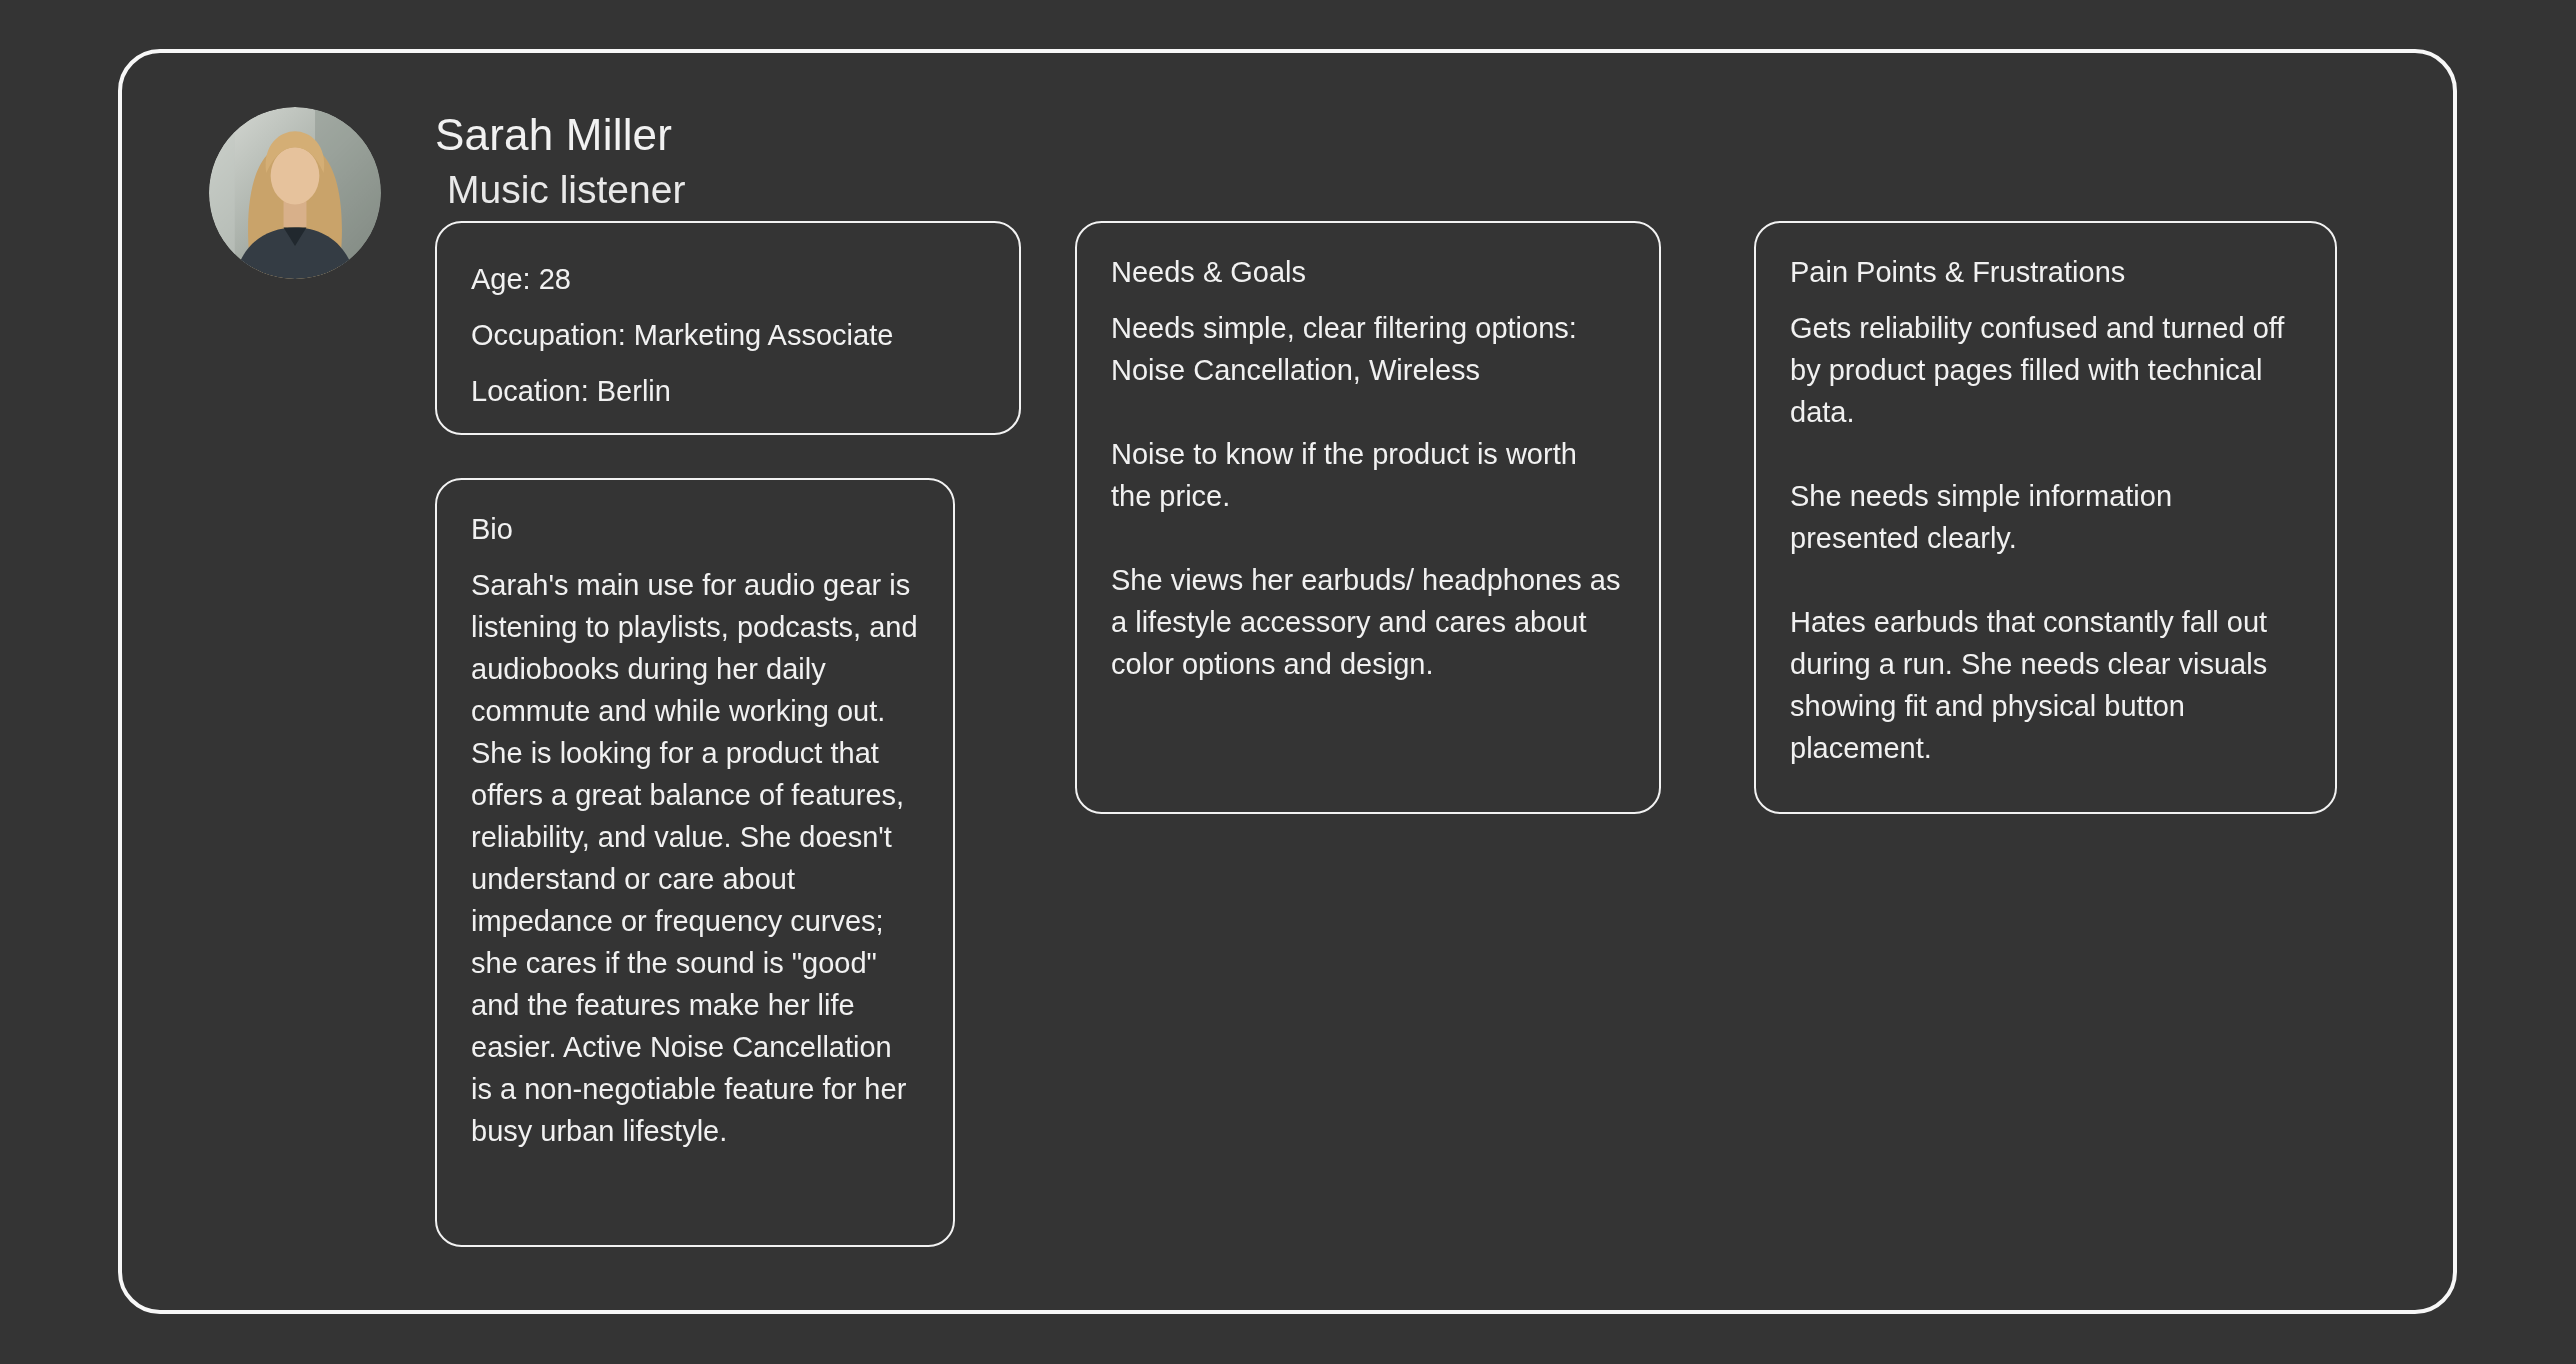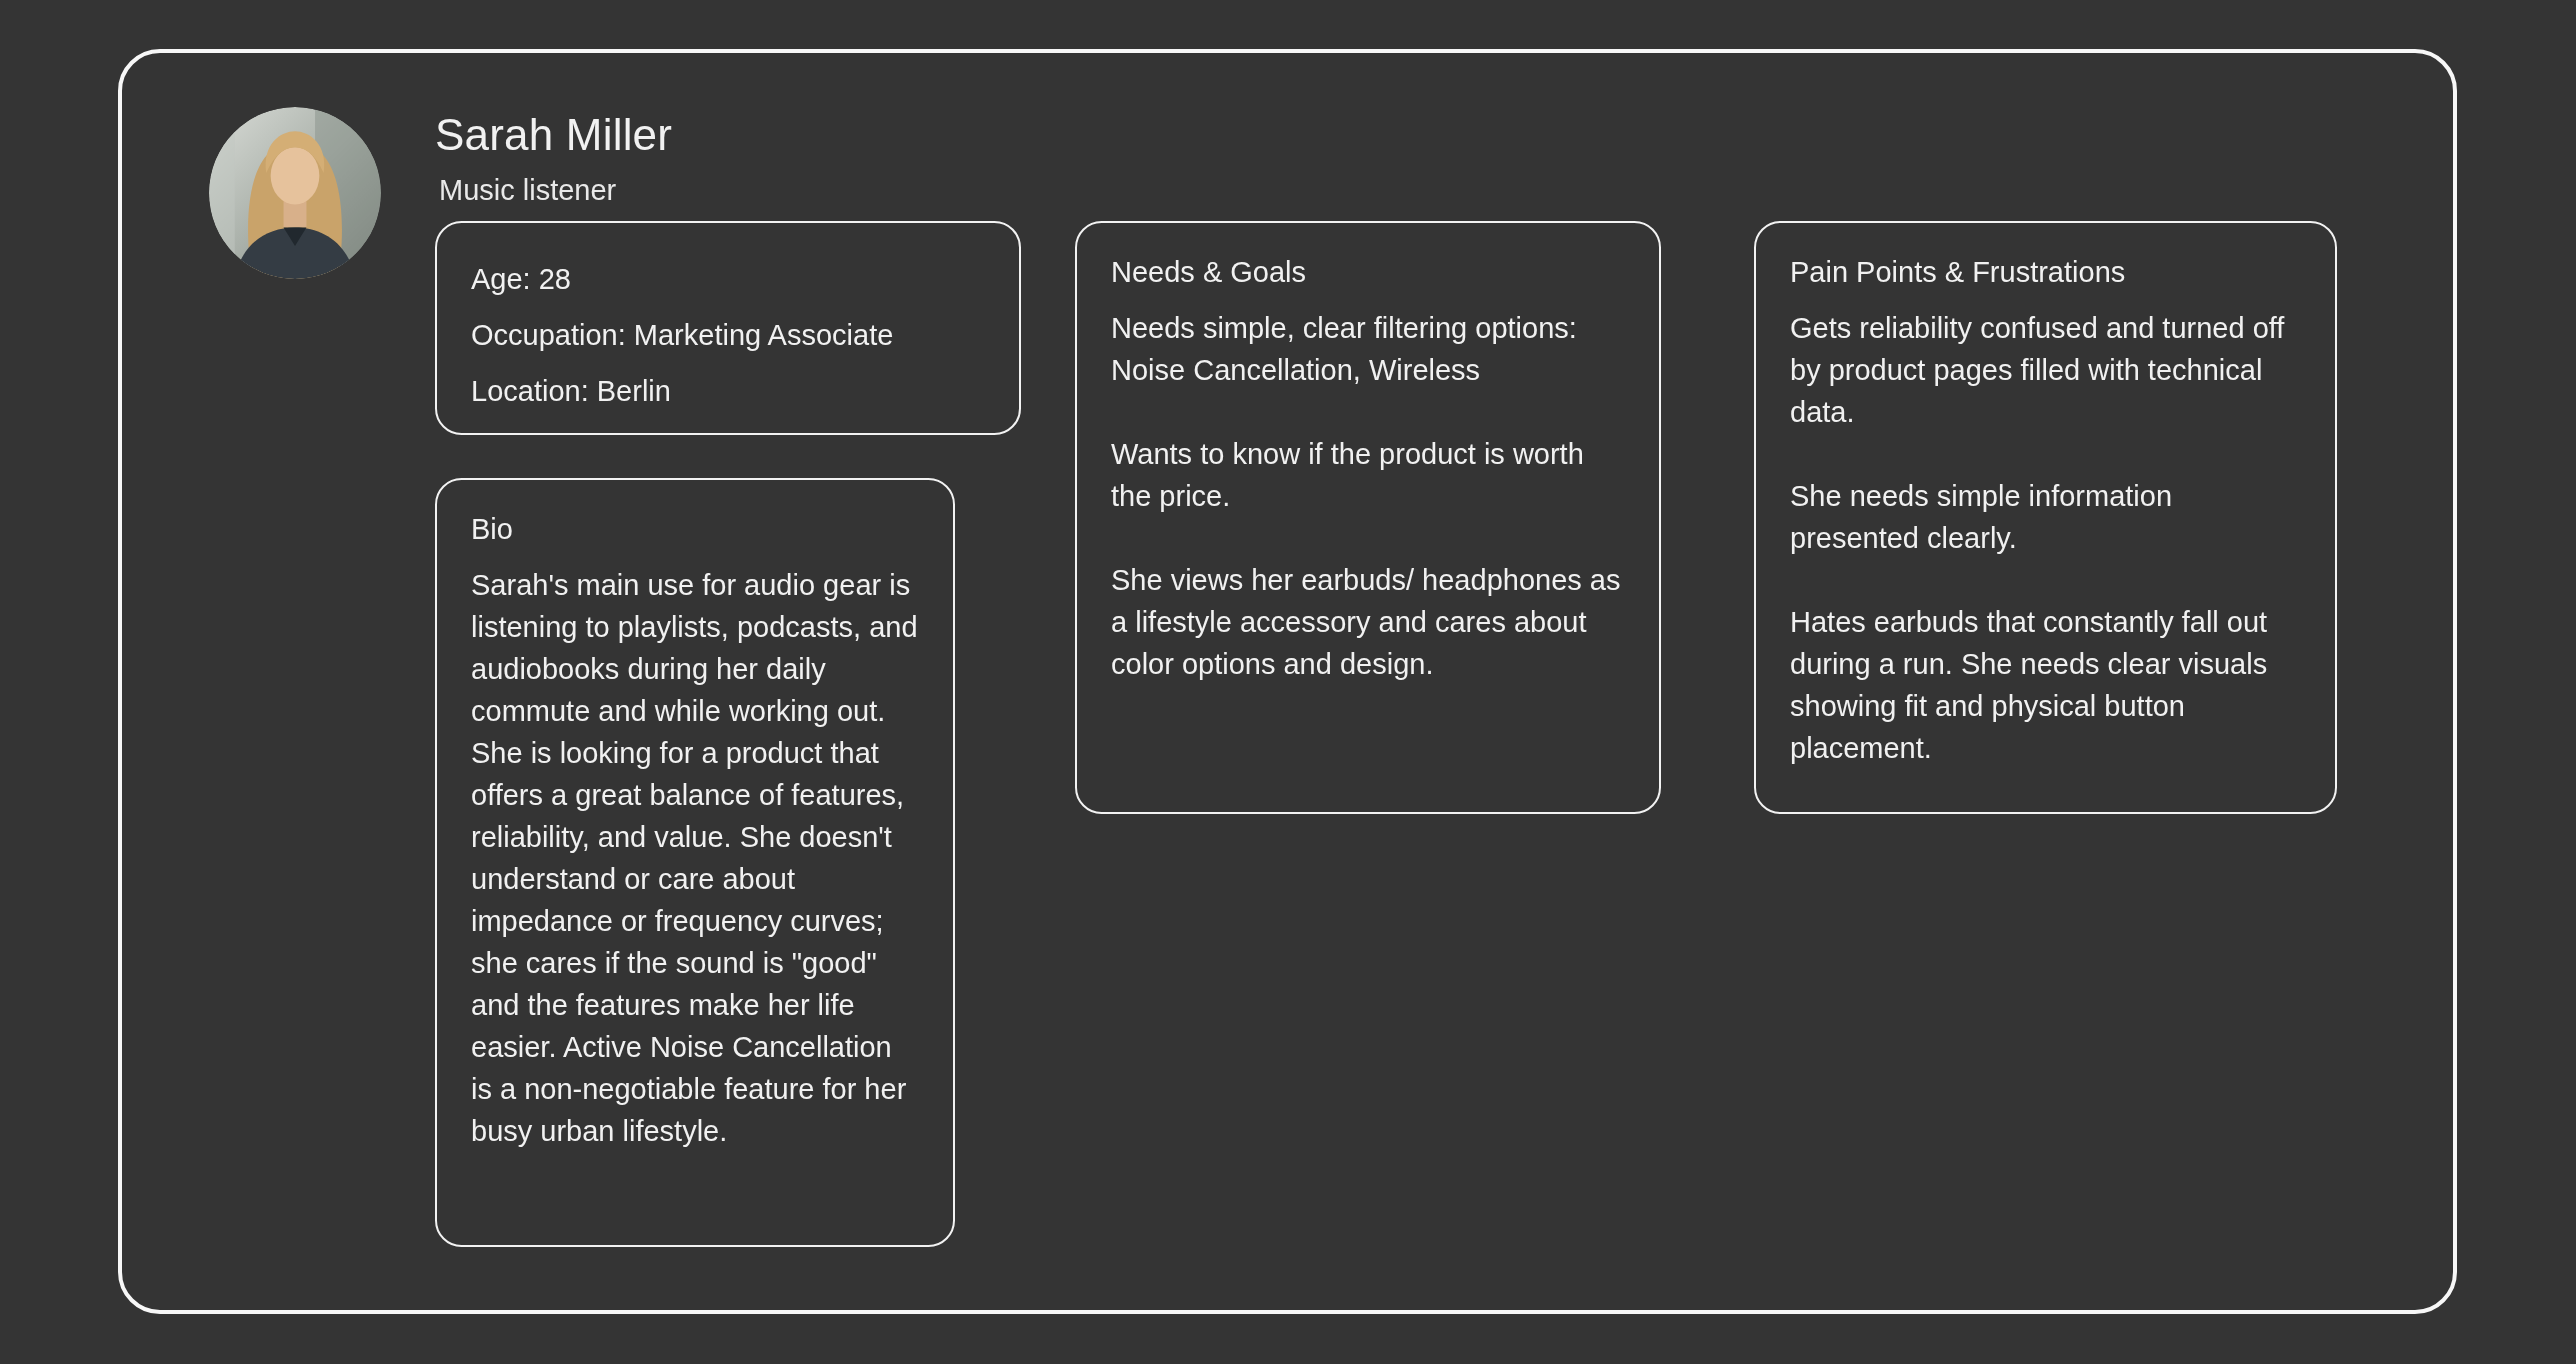--- a/index.html
+++ b/index.html
@@ -47,23 +47,23 @@
     left: 313px;
     top: 59px;
     font-size: 44px;
     font-weight: 500;
     line-height: 45px;
     letter-spacing: 0.2px;
     color: var(--text);
   }
   .role {
     position: absolute;
-    left: 317px;
+    left: 325px;
     top: 117px;
-    font-size: 29px;
+    font-size: 39px;
     font-weight: 400;
     line-height: 40px;
     color: var(--subtext);
   }
   .box {
     position: absolute;
     border: 2.8px solid var(--box-border);
     border-radius: 26.5px;
     padding: 28px 34px 26.5px 34px;
     font-size: 29px;
@@ -152,21 +152,21 @@
   </div>
 
   <div class="box box-bio">
     <p class="box-title">Bio</p>
     <p class="body">Sarah's main use for audio gear is listening to playlists, podcasts, and audiobooks during her daily commute and while working out. She is looking for a product that offers a great balance of features, reliability, and value. She doesn't understand or care about impedance or frequency curves; she cares if the sound is "good" and the features make her life easier. Active Noise Cancellation is a non-negotiable feature for her busy urban lifestyle.</p>
   </div>
 
   <div class="box box-needs">
     <p class="box-title">Needs &amp; Goals</p>
     <p class="body">Needs simple, clear filtering options: Noise Cancellation, Wireless</p>
-    <p class="body">Wants to know if the product is worth the price.</p>
+    <p class="body">Noise to know if the product is worth the price.</p>
     <p class="body">She views her earbuds/ headphones as a lifestyle accessory and cares about color options and design.</p>
   </div>
 
   <div class="box box-pain">
     <p class="box-title">Pain Points &amp; Frustrations</p>
     <p class="body">Gets reliability confused and turned off by product pages filled with technical data.</p>
     <p class="body">She needs simple information presented clearly.</p>
     <p class="body">Hates earbuds that constantly fall out during a run. She needs clear visuals showing fit and physical button placement.</p>
   </div>
 

